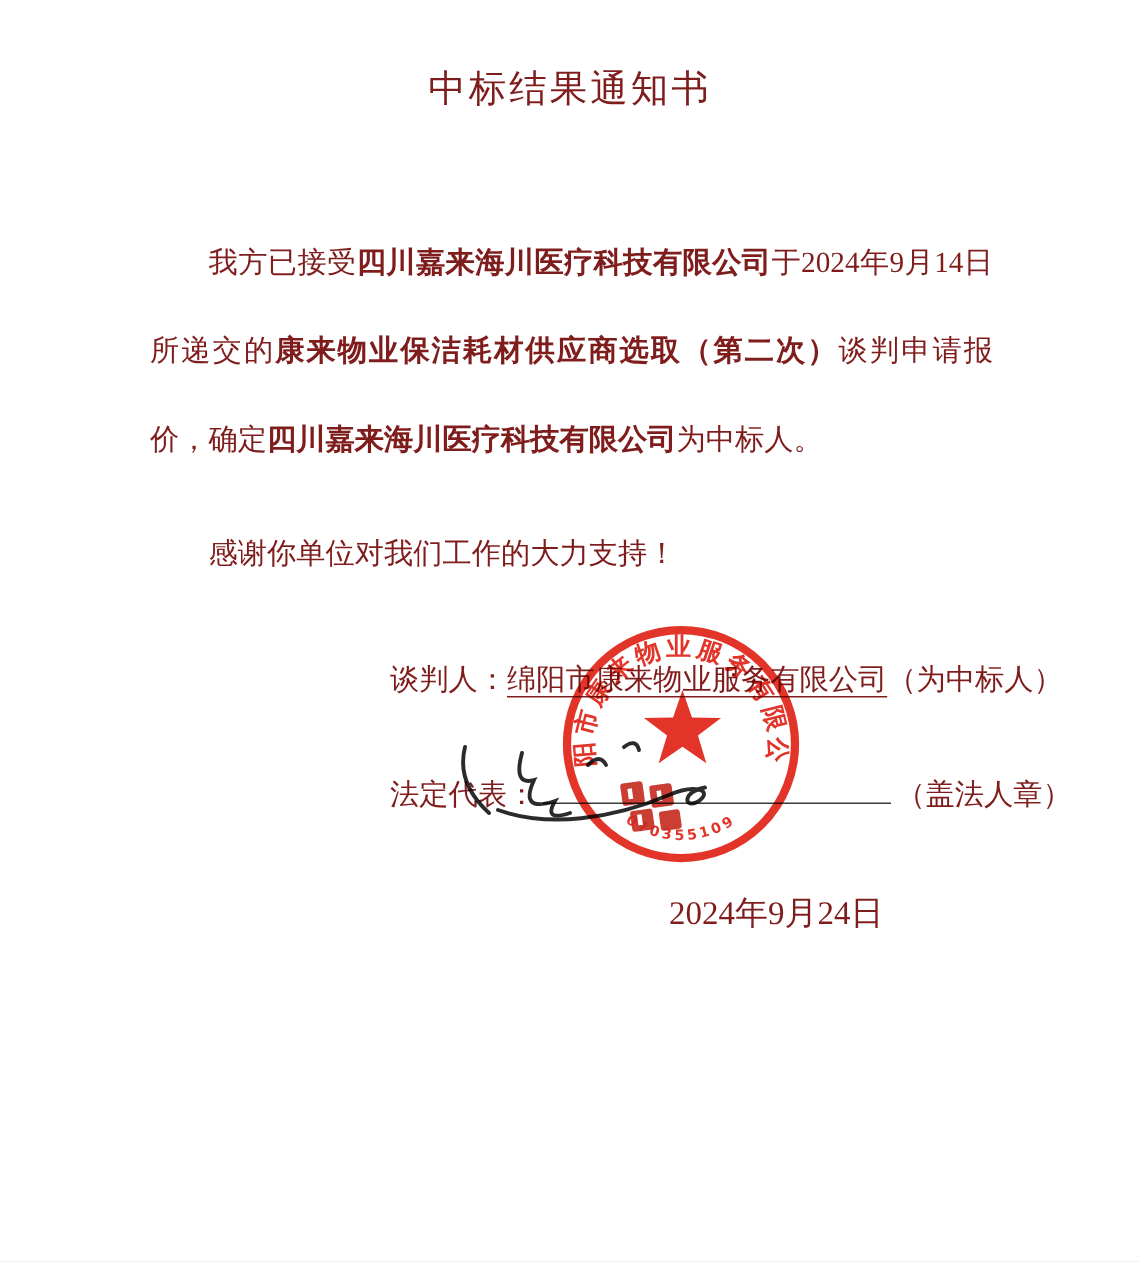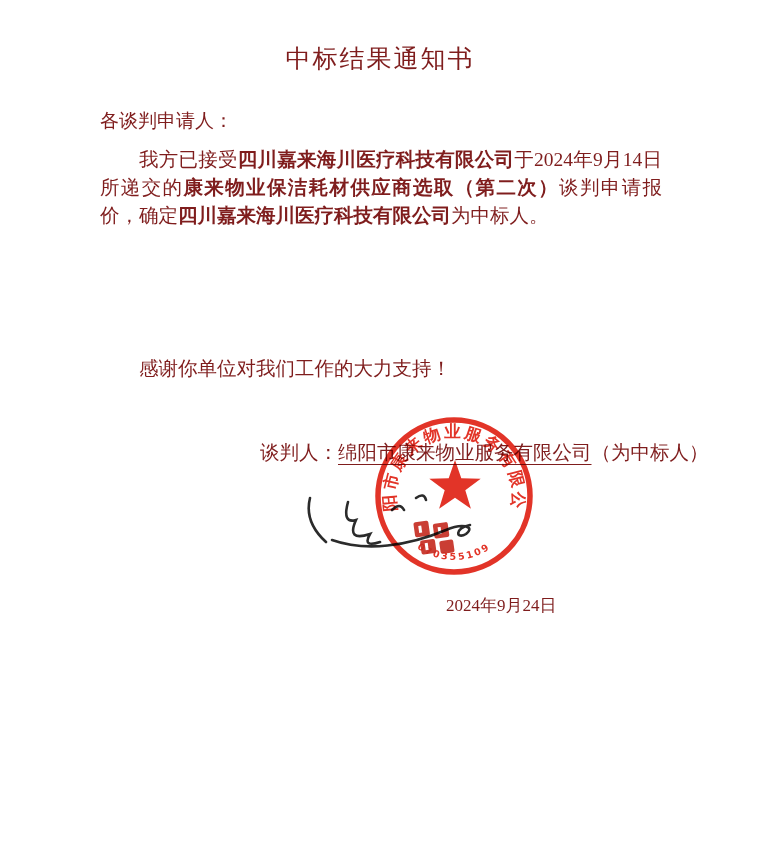--- a/index.html
+++ b/index.html
@@ -28,21 +28,21 @@
     top: 108px;
     left: 100px;
     font-size: 19px;
   }
   .body-paragraph {
     position: absolute;
     top: 146px;
     left: 100px;
     width: 562px;
     font-size: 19.5px;
-    line-height: 28px;
+    line-height: 59px;
     text-align: justify;
     text-indent: 2em;
   }
   .body-paragraph .bold { font-weight: 700; }
   .thanks-line {
     position: absolute;
     top: 314px;
     left: 100px;
     width: 562px;
     font-size: 19.5px;
@@ -62,21 +62,21 @@
     width: 232px;
     height: 20px;
     border-bottom: 1.2px solid #3a3a3a;
     vertical-align: baseline;
     margin: 0 4px;
   }
   .date-line {
     position: absolute;
     top: 594px;
     left: 446px;
-    font-size: 17px;
+    font-size: 22px;
   }
   .stamp-wrap {
     position: absolute;
     left: 371px;
     top: 412px;
     width: 166px;
     height: 166px;
     mix-blend-mode: multiply;
     opacity: 0.93;
     pointer-events: none;
@@ -91,28 +91,28 @@
     pointer-events: none;
   }
 </style>
 </head>
 <body>
 
 <div class="page">
 
   <div class="doc-title">中标结果通知书</div>
 
-  <div class="salutation">各谈判申请人：</div>
 
   <div class="body-paragraph"><span>我方已接受</span><span class="bold">四川嘉来海川医疗科技有限公司</span><span>于2024年9月14日所递交的</span><span class="bold">康来物业保洁耗材供应商选取（第二次）</span><span>谈判申请报价，确定</span><span class="bold">四川嘉来海川医疗科技有限公司</span><span>为中标人。</span></div>
 
   <div class="thanks-line">感谢你单位对我们工作的大力支持！</div>
 
   <div class="sig-line sig-negotiator"><span>谈判人：</span><span class="underlined-name">绵阳市康来物业服务有限公司</span><span>（为中标人）</span></div>
 
+  <div class="sig-line sig-legal"><span>法定代表：</span><span class="blank-underline"></span><span>（盖法人章）</span></div>
 
   <div class="date-line">2024年9月24日</div>
 
   <div class="stamp-wrap">
     <svg width="166" height="166" viewBox="0 0 166 166">
       <defs>
         <path id="arcTop" d="M 26.6 101.2 A 59 59 0 1 1 139.4 101.2" fill="none"></path>
         <path id="arcBottom" d="M 43.6 134.4 A 64 64 0 0 0 122.4 134.4" fill="none"></path>
       </defs>
       <circle cx="83" cy="84" r="76" fill="none" stroke="#e02417" stroke-width="5.5"></circle>

